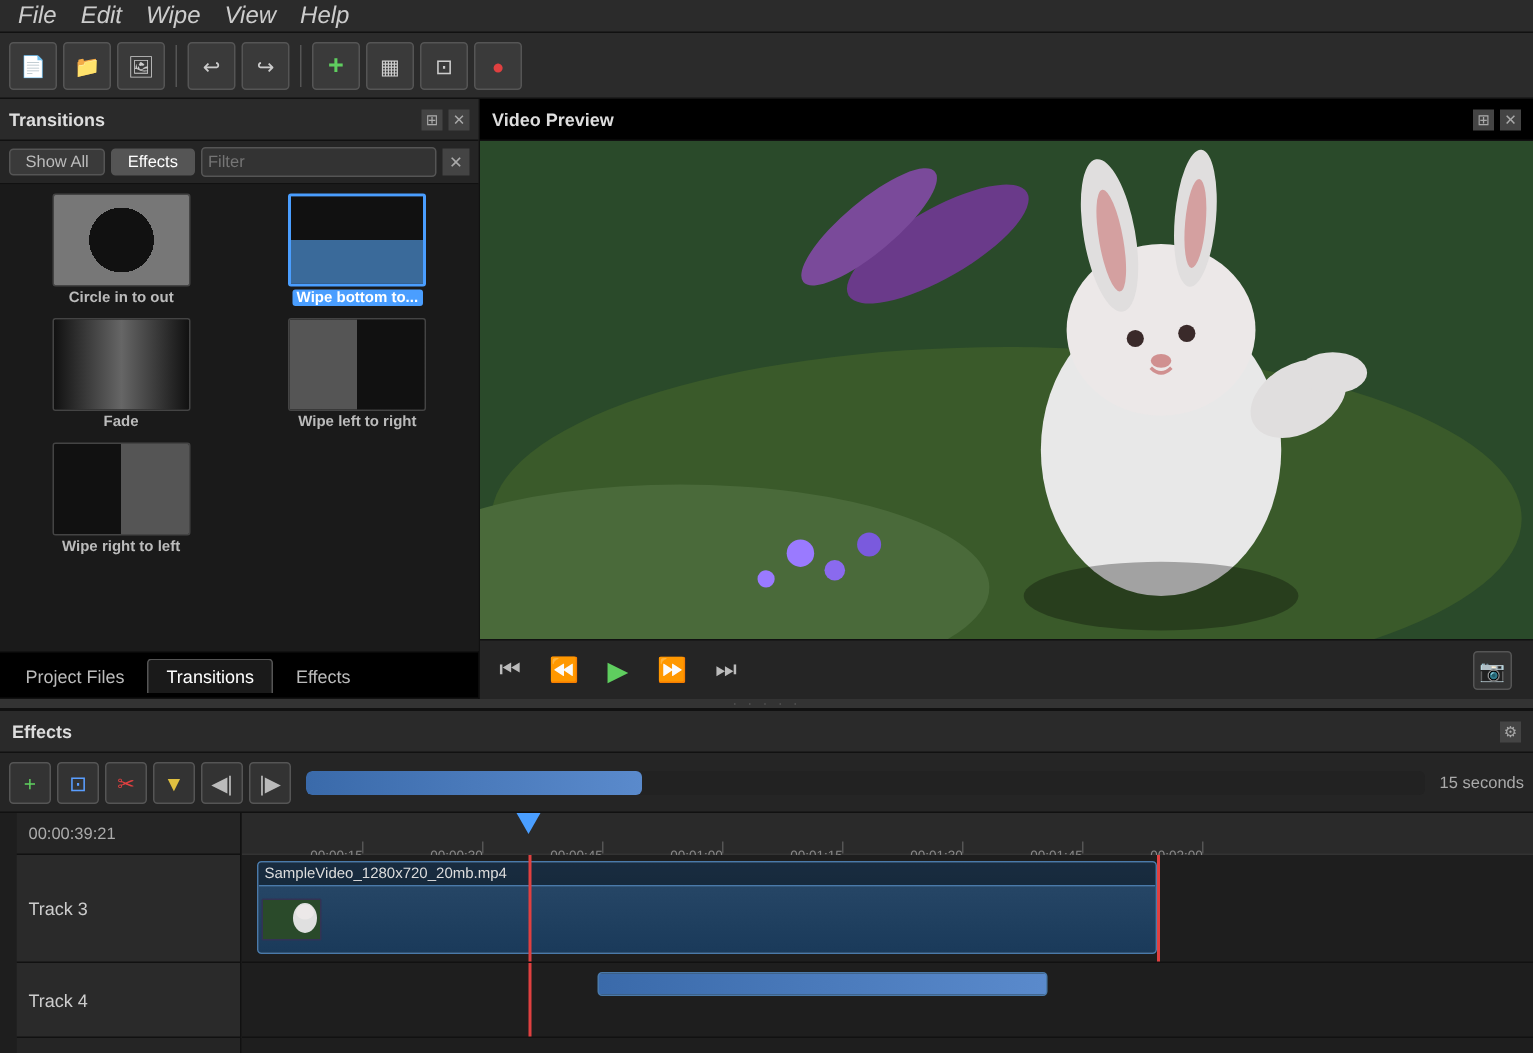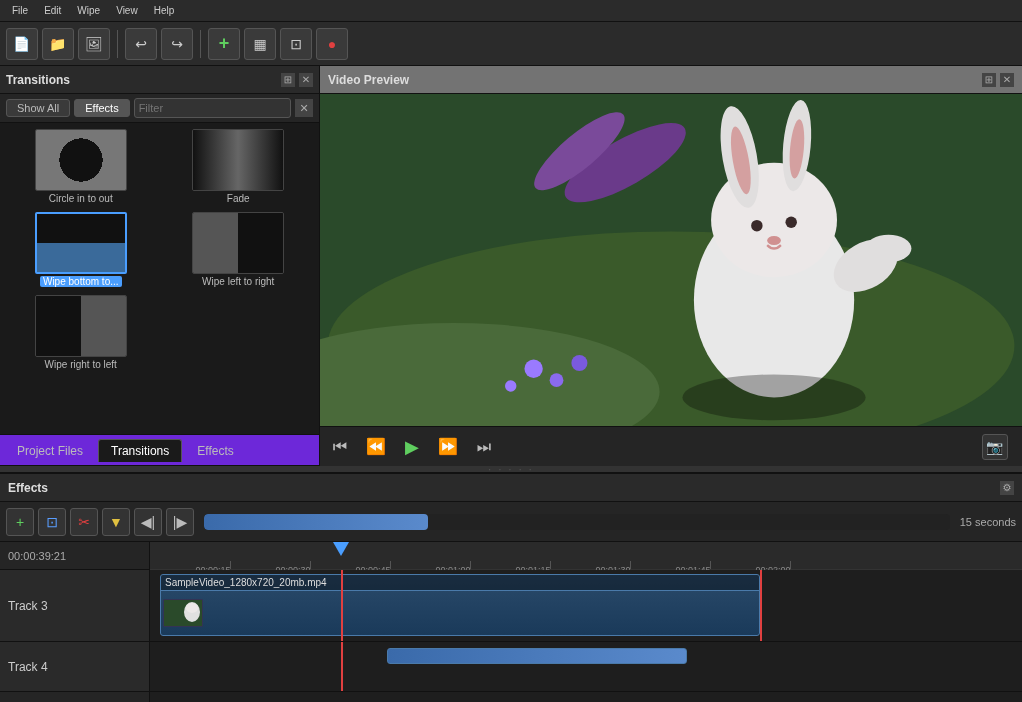--- a/index.html
+++ b/index.html
@@ -22,21 +22,22 @@
       align-items: center;
       height: 22px;
       padding: 0 4px;
       border-bottom: 1px solid #111;
       flex-shrink: 0;
     }
     .menubar-item {
       padding: 2px 8px;
       cursor: pointer;
       color: #ccc;
-      font-size: 10px;
+      font-size: 16px;
+      font-style: italic;
     }
 
     
     .toolbar {
       background: #2b2b2b;
       display: flex;
       align-items: center;
       height: 44px;
       padding: 4px 6px;
       gap: 4px;
@@ -151,20 +152,21 @@
     .trans-grid {
       display: grid;
       grid-template-columns: 1fr 1fr;
       gap: 8px;
     }
     .trans-item {
       display: flex;
       flex-direction: column;
       align-items: center;
       cursor: pointer;
+      font-weight: bold;
     }
     .trans-item.selected .trans-thumb {
       border: 2px solid #4a9eff;
     }
     .trans-thumb {
       width: 92px; height: 62px;
       border: 1px solid #444;
       border-radius: 2px;
       overflow: hidden;
       position: relative;
@@ -206,21 +208,21 @@
     }
     .thumb-wipe-right {
       background: linear-gradient(to left, #555 50%, #111 50%);
       width: 100%; height: 100%;
     }
 
     
     .bottom-tabs {
       display: flex;
       align-items: center;
-      background: #6d28d9;
+      background: #000000;
       border-top: 1px solid #111;
       border-bottom: 1px solid #111;
       height: 32px;
       padding: 0 4px;
       gap: 2px;
     }
     .bottom-tab {
       padding: 4px 12px;
       cursor: pointer;
       color: #bbb;
@@ -240,21 +242,21 @@
       flex: 1;
       display: flex;
       flex-direction: column;
       background: #1a1a1a;
     }
     .preview-header {
       display: flex;
       align-items: center;
       justify-content: space-between;
       padding: 4px 8px;
-      background: #737373;
+      background: #000000;
       border-bottom: 1px solid #111;
       height: 28px;
     }
     .preview-title {
       color: #ddd;
       font-size: 12px;
       font-weight: bold;
     }
     .preview-area {
       flex: 1;
@@ -373,20 +375,21 @@
       color: #aaa;
       font-size: 11px;
       white-space: nowrap;
     }
 
     
     .timeline-content {
       display: flex;
       flex: 1;
       overflow: hidden;
+      margin-left: 11px;
     }
     .track-labels {
       width: 150px;
       flex-shrink: 0;
       background: #252525;
       border-right: 1px solid #111;
       display: flex;
       flex-direction: column;
     }
     .timecode-label {
@@ -599,32 +602,32 @@
       <div class="trans-grid">
 
         <div class="trans-item">
           <div class="trans-thumb">
             <div class="thumb-circle-in"></div>
           </div>
           <span class="trans-label">Circle in to out</span>
         </div>
 
 
+        <div class="trans-item selected">
+          <div class="trans-thumb">
+            <div class="thumb-wipe-bottom"></div>
+          </div>
+          <span class="trans-label">Wipe bottom to...</span>
+        </div>
+
         <div class="trans-item">
           <div class="trans-thumb">
             <div class="thumb-fade"></div>
           </div>
           <span class="trans-label">Fade</span>
-        </div>
-
-        <div class="trans-item selected">
-          <div class="trans-thumb">
-            <div class="thumb-wipe-bottom"></div>
-          </div>
-          <span class="trans-label">Wipe bottom to...</span>
         </div>
 
         <div class="trans-item">
           <div class="trans-thumb">
             <div class="thumb-wipe-left"></div>
           </div>
           <span class="trans-label">Wipe left to right</span>
         </div>
 
         <div class="trans-item">

